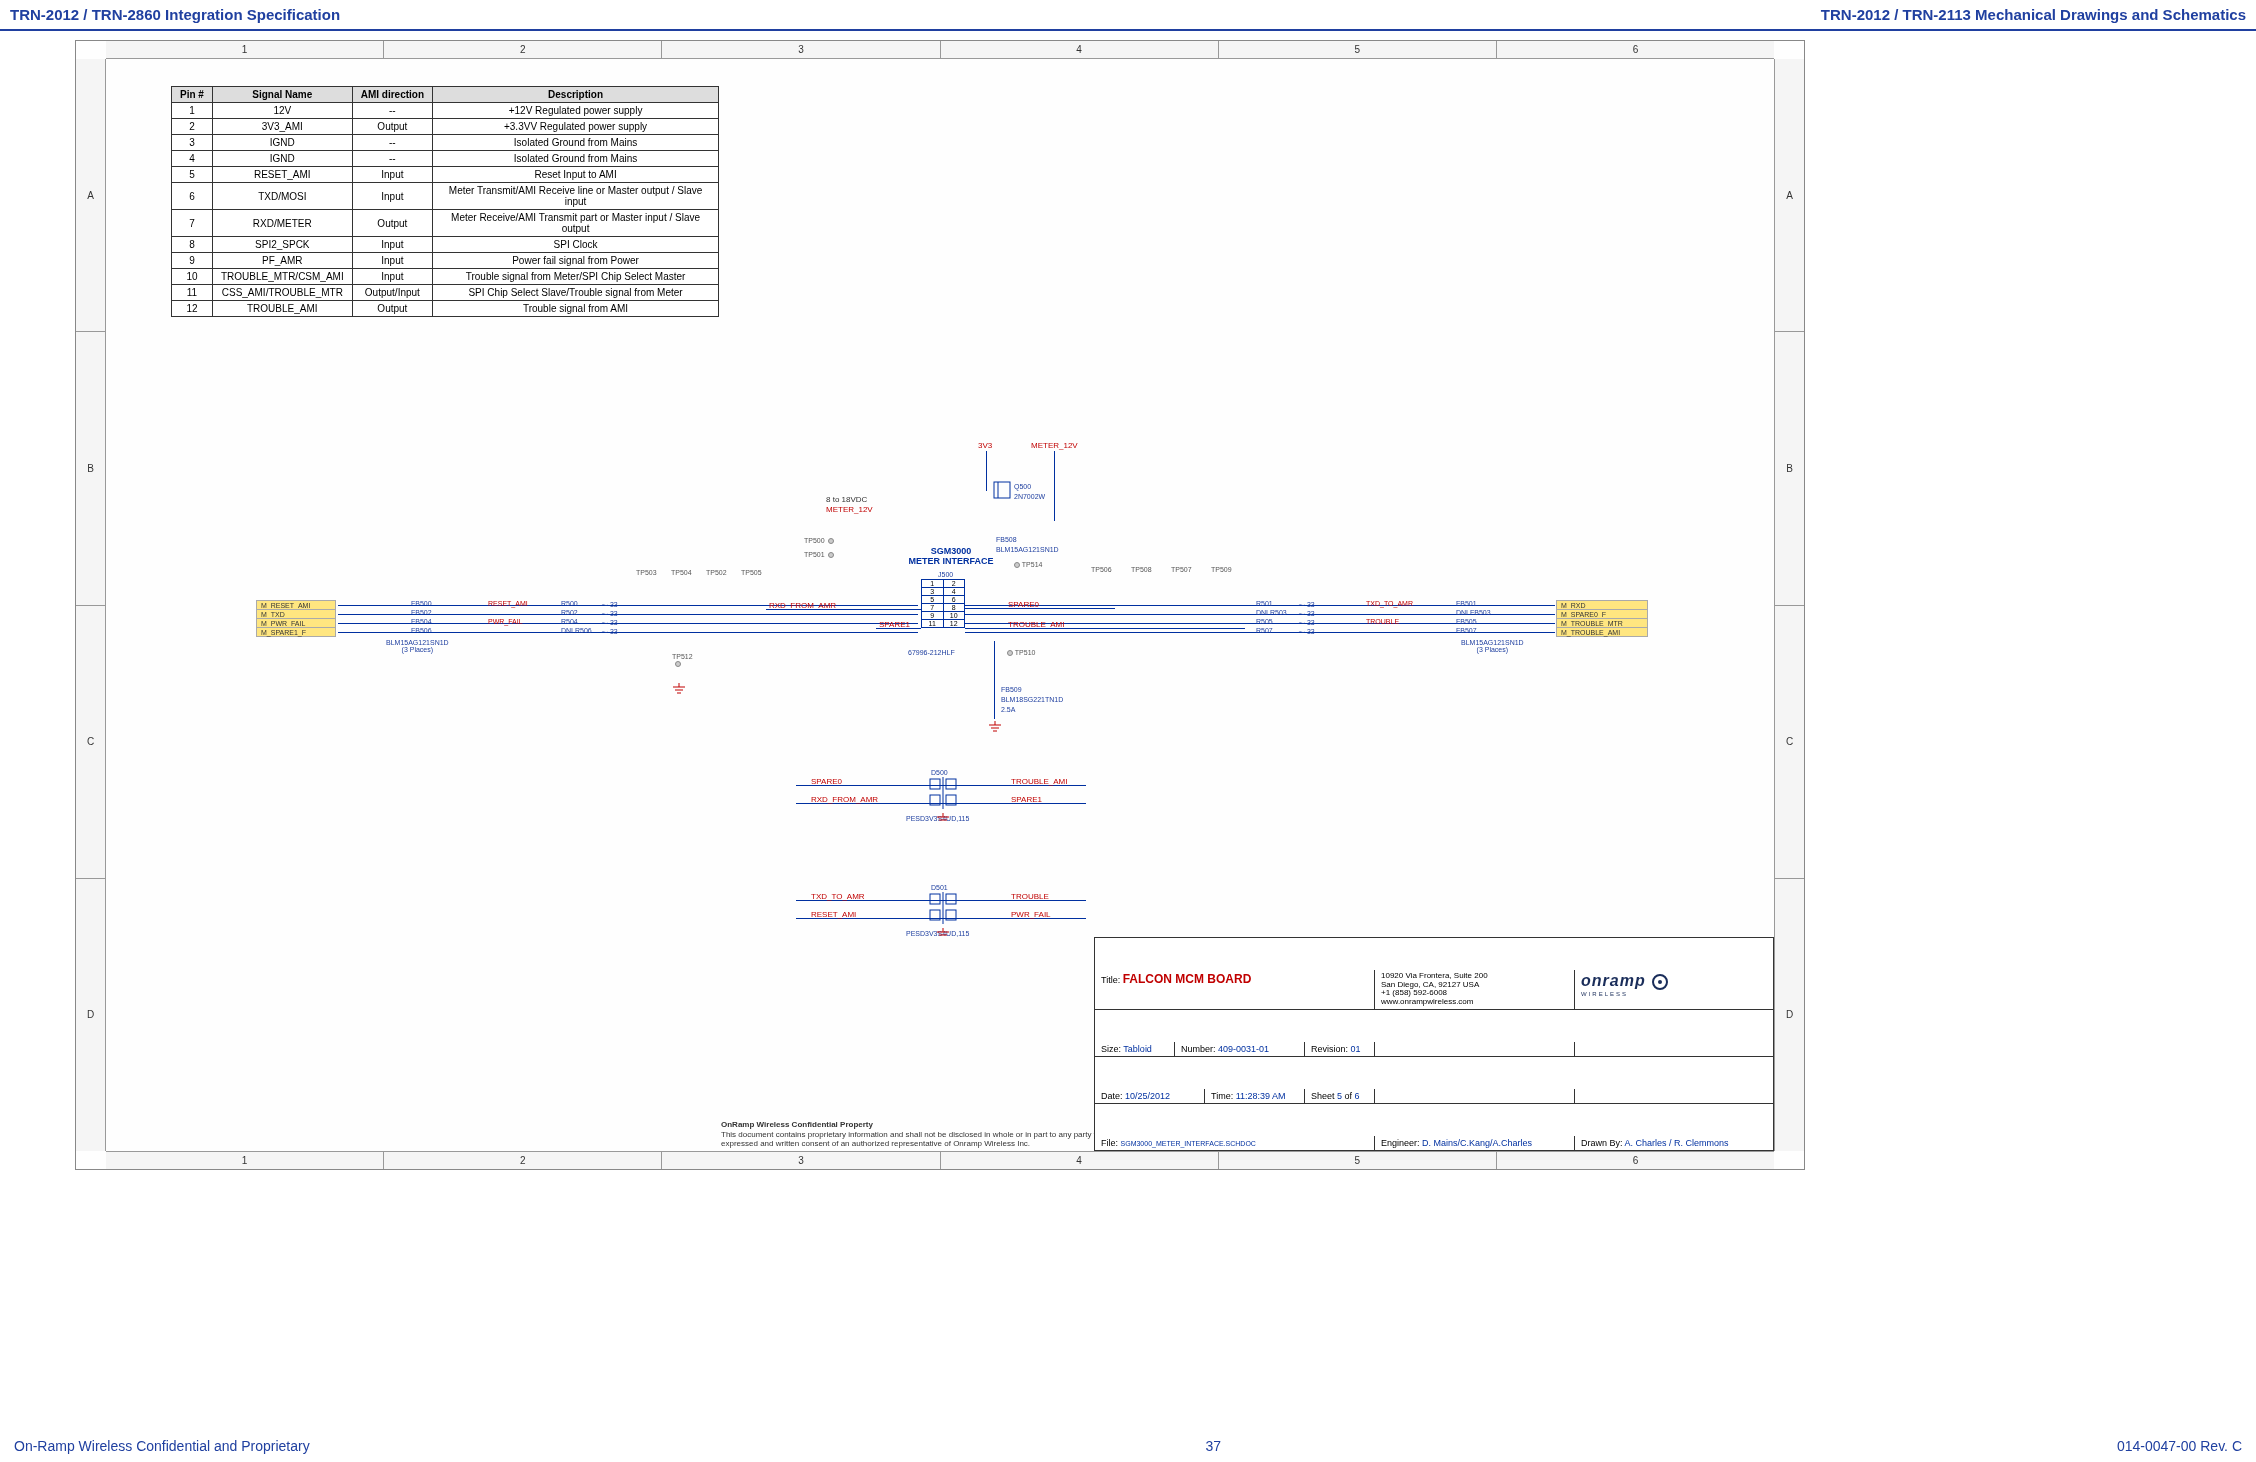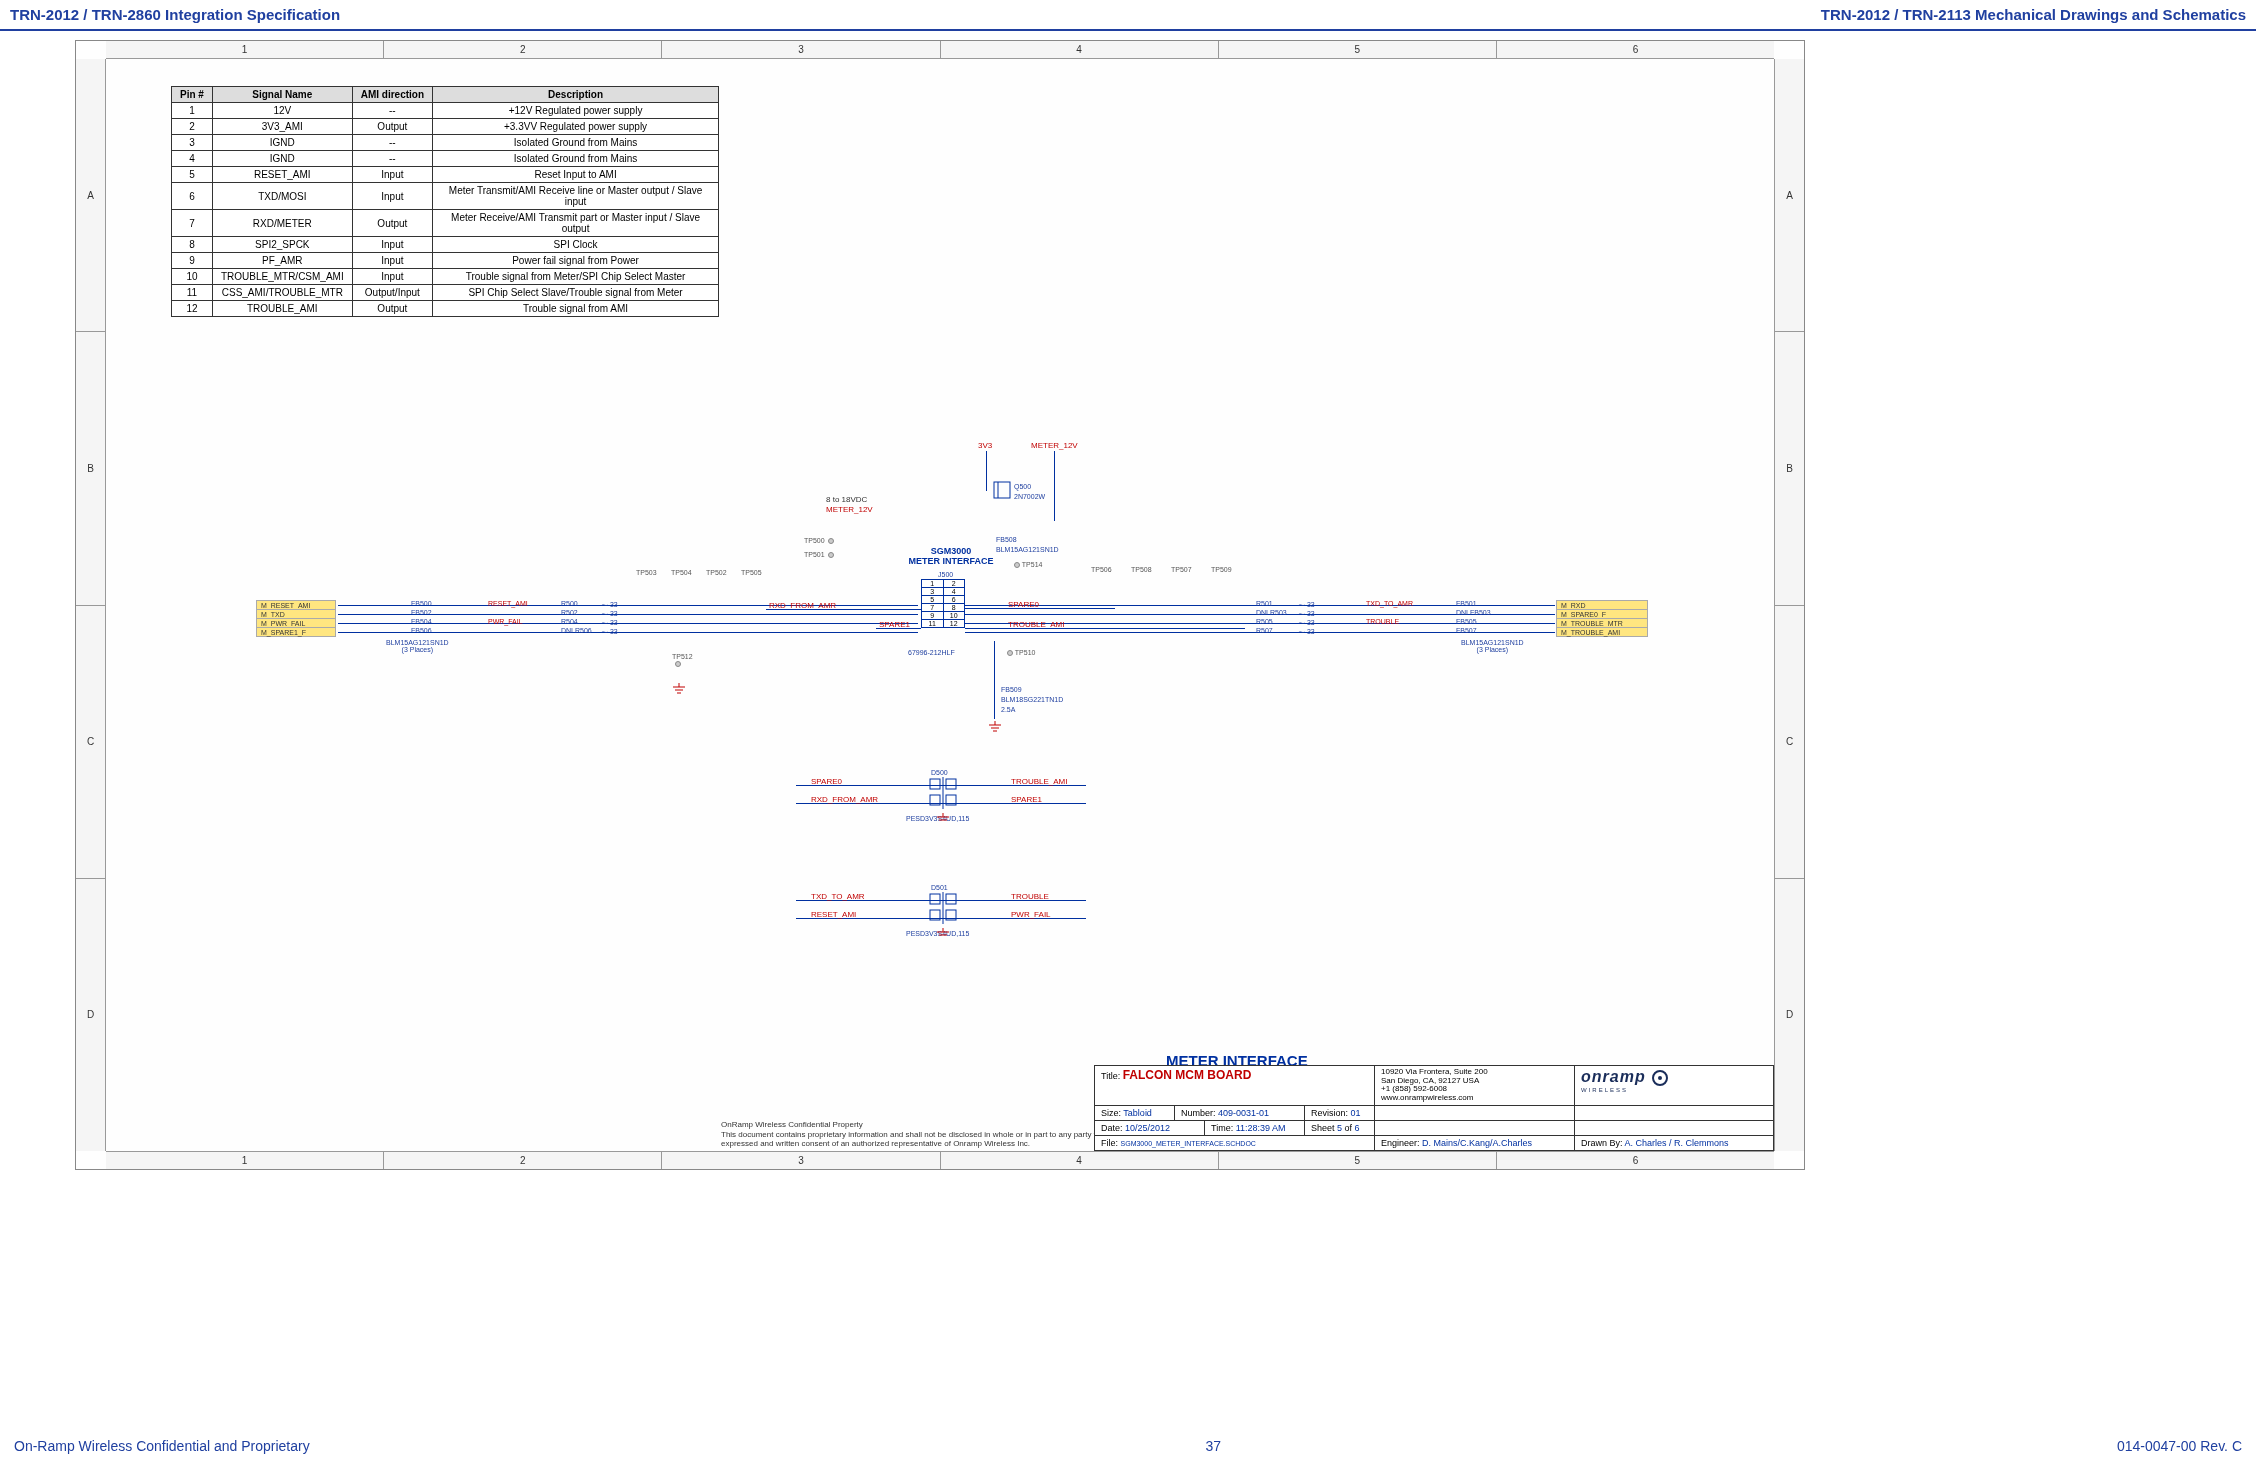--- a/index.html
+++ b/index.html
@@ -24,21 +24,21 @@
 .comp-label { position: absolute; font-size: 7px; color: #2040a0; white-space: nowrap; }
 .txt-red { color:#c00000; }
 .txt-blue { color:#0030a0; }
 .testpoint { position:absolute; font-size:7px; color:#555; }
 .tp-dot { display:inline-block; width:6px; height:6px; border-radius:50%; background:#ccc; border:1px solid #888; vertical-align:middle; margin-left:3px; }
 .section-title { position:absolute; font-size:9px; font-weight:bold; color:#0030a0; text-align:center; }
 .gnd-sym { position:absolute; width:14px; height:12px; }
 .gnd-sym svg { width:100%; height:100%; }
 .esd-block { position:absolute; font-size:7px; color:#c00000; text-align:center; }
 .titleblock { position:absolute; bottom:18px; right:30px; width: 680px; border:1px solid #333; font-size:9px; background:#fff; }
-.tb-row { display:flex; border-bottom:1px solid #333; }
+.tb-row { display:flex; border-bottom:1px solid #333;margin-top:32px; }
 .tb-cell { border-right:1px solid #333; padding:2px 6px; }
 .sheet-title-big { position:absolute; bottom: 100px; left: 1090px; font-size:15px; font-weight:bold; color:#0030a0; }
 .conf-block { position:absolute; bottom:20px; left:645px; width:440px; font-size:8px; color:#333; line-height:1.2; }
 .footer { position:absolute; bottom:8px; left:0; right:0; display:flex; justify-content:space-between; padding:0 14px; font-size:14px; }
 .footer-left { color:#2040a0; }
 .footer-center { color:#2040a0; }
 .footer-right { color:#2040a0; }
 .logo-text { font-family: Arial; font-weight:bold; font-size:16px; letter-spacing:1px; color:#1a2d5a; }
 .logo-sub { font-size:6px; letter-spacing:2px; color:#1a2d5a; }
 .resistor { position:absolute; font-size:7px; color:#2040a0; }
@@ -362,21 +362,21 @@
       <div class="gnd-sym" style="top:885px; left:860px"><svg>
           <line x1="7" y1="0" x2="7" y2="4" stroke="#c00000"></line>
           <line x1="1" y1="4" x2="13" y2="4" stroke="#c00000"></line>
           <line x1="3" y1="7" x2="11" y2="7" stroke="#c00000"></line>
         </svg></div>
     </div>
 
   <div class="sheet-title-big">METER INTERFACE</div>
 
   <div class="conf-block">
-    <div style="font-weight:normal">OnRamp Wireless Confidential Property</div>
+    <div style="font-weight:bold">OnRamp Wireless Confidential Property</div>
     <div>This document contains proprietary information and shall not be disclosed in whole or in part to any party without the expressed and written consent of an authorized representative of Onramp Wireless Inc.</div>
   </div>
 
   <div class="titleblock">
     <div class="tb-row">
       <div class="tb-cell" style="width:280px"><span>Title:</span> <span class="txt-red" style="font-weight:bold;font-size:12px">FALCON MCM BOARD</span></div>
       <div class="tb-cell" style="width:200px;font-size:8px;line-height:1.1">
         <span>10920 Via Frontera, Suite 200</span><br>
         <span>San Diego, CA, 92127 USA</span><br>
         <span>+1 (858) 592-6008</span><br>

